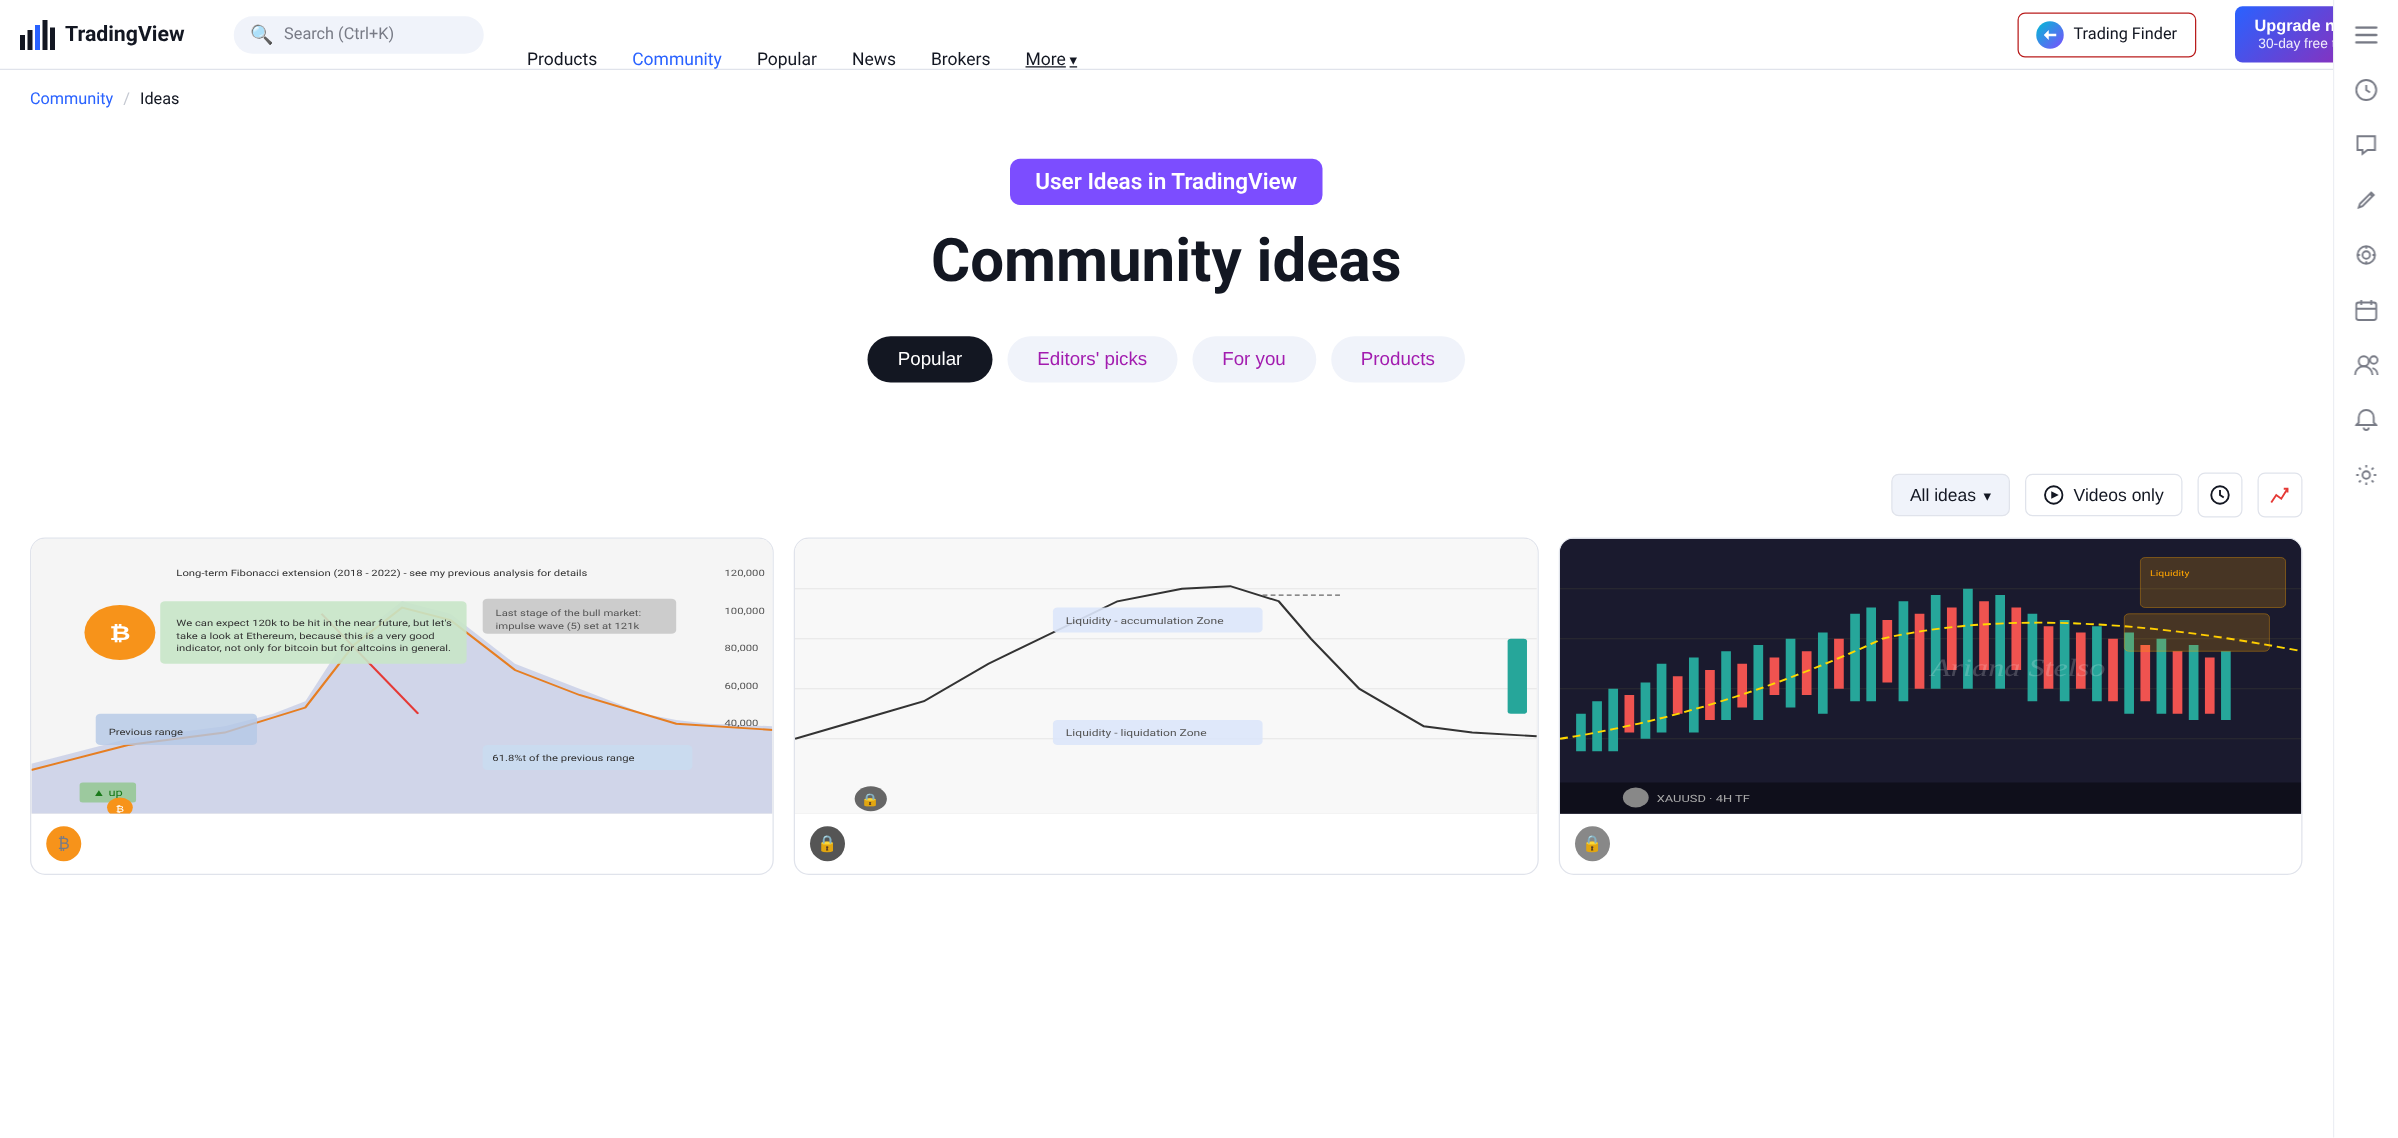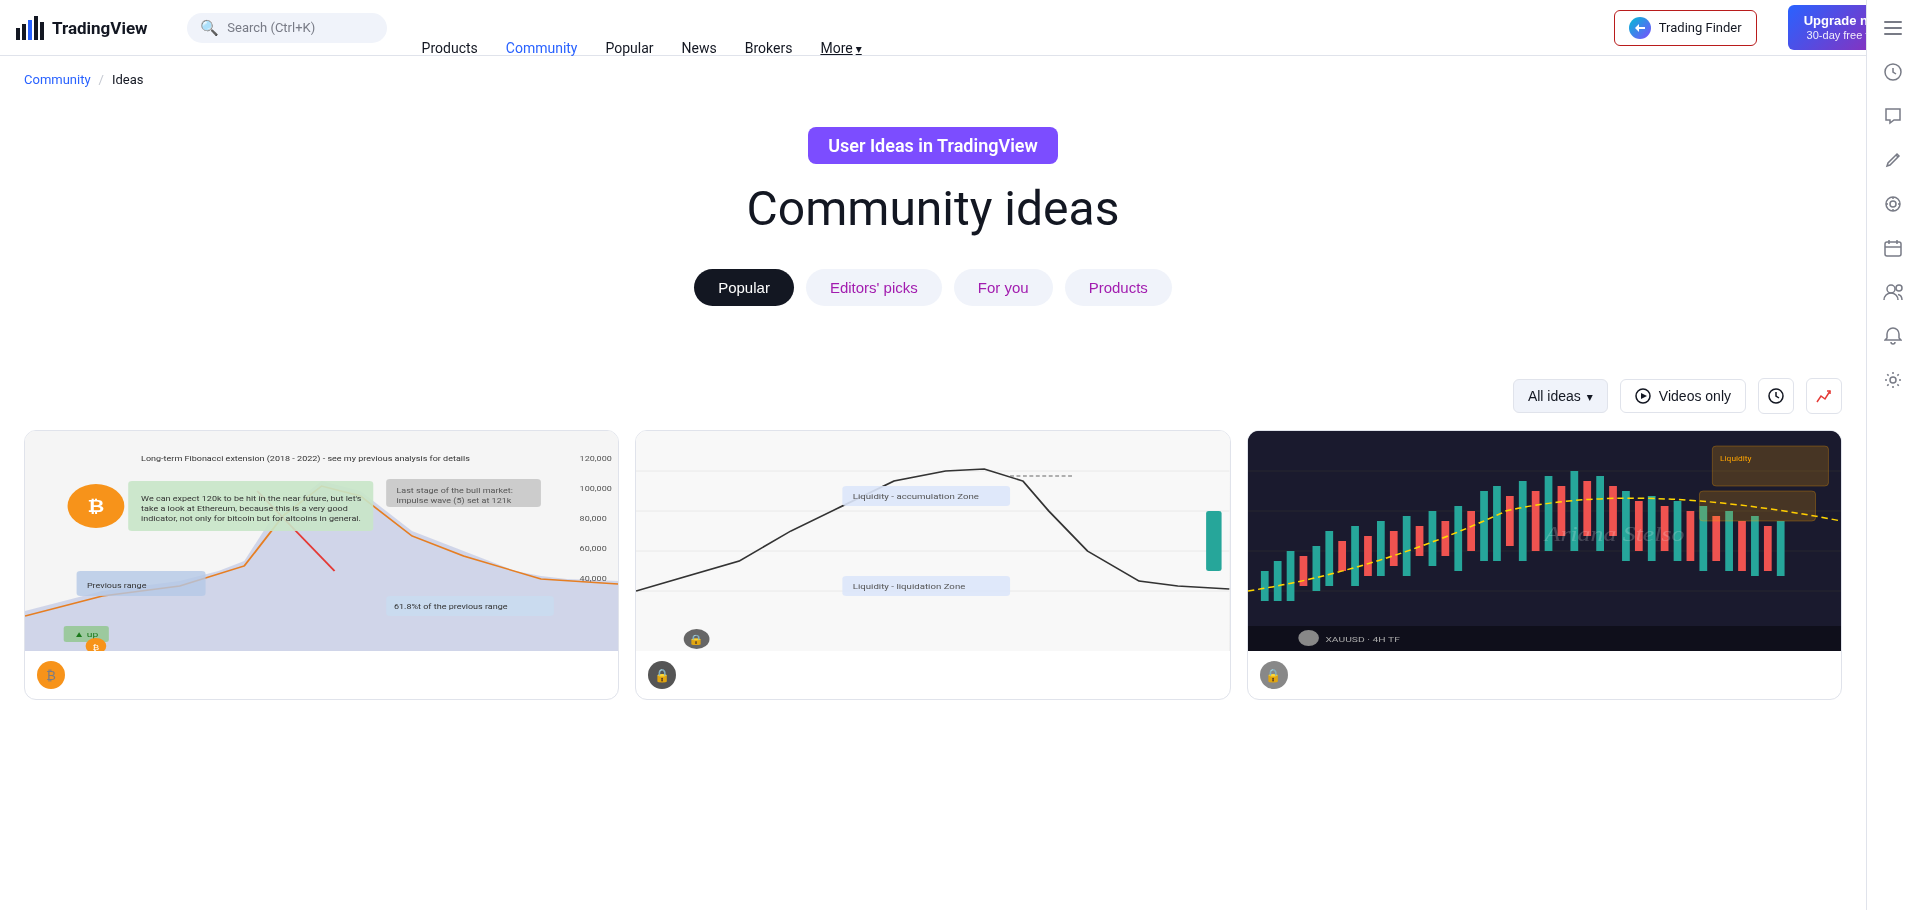--- a/index.html
+++ b/index.html
@@ -155,21 +155,21 @@
       background: #7c4dff;
       color: white;
       border-radius: 8px;
       padding: 8px 20px;
       font-size: 18px;
       font-weight: 600;
       margin-bottom: 16px;
     }
     .hero-title {
       font-size: 48px;
-      font-weight: 400;
+      font-weight: 700;
       color: #131722;
       margin-bottom: 32px;
     }
 
     
     .filter-tabs {
       display: flex;
       justify-content: center;
       gap: 12px;
       margin-bottom: 32px;

